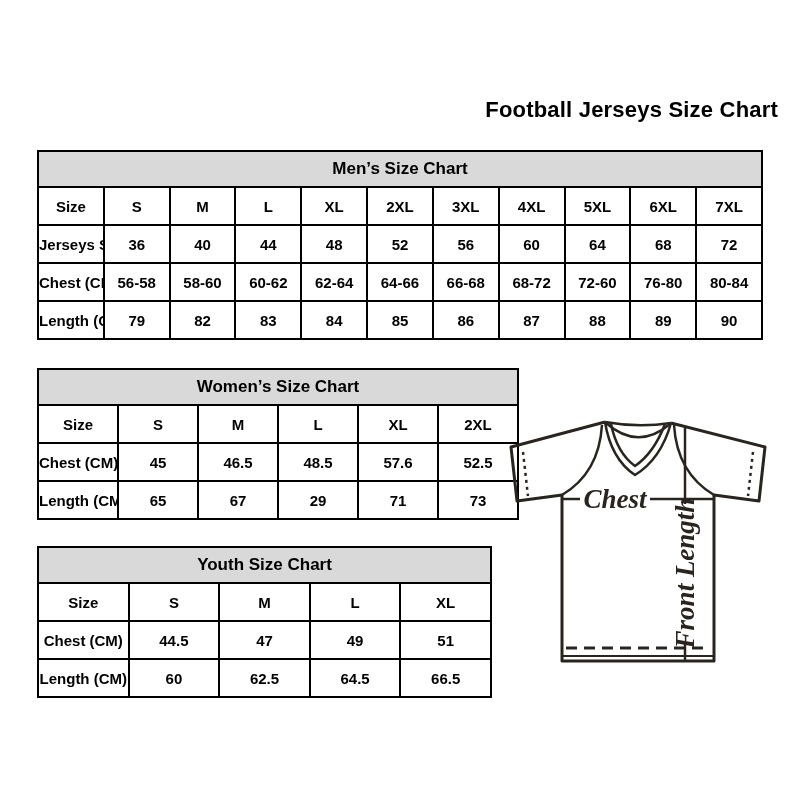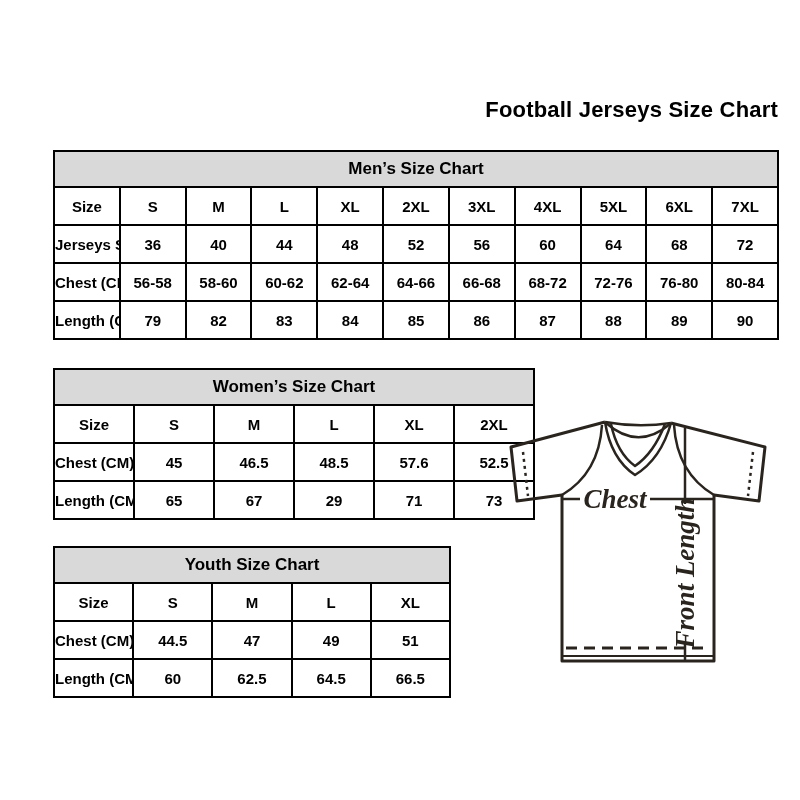--- a/index.html
+++ b/index.html
@@ -15,42 +15,41 @@
     top: 97px; left: 0; width: 778px;
     text-align: right;
     font-size: 22px;
     font-weight: bold;
     letter-spacing: 0.2px;
   }
   table.size-table {
     position: absolute;
     border-collapse: collapse;
     table-layout: fixed;
-    margin-left: 16px;
   }
   table.size-table th, table.size-table td {
     border: 2px solid #000;
     text-align: center;
     vertical-align: middle;
     font-weight: bold;
     font-size: 15px;
     padding: 0;
     background: #ffffff;
     overflow: hidden;
     white-space: nowrap;
   }
   table.size-table th.chart-header {
     background: #d9d9d9;
     font-size: 17px;
     height: 34px;
   }
   table.size-table td { height: 36px; }
   #mens-table   { left: 37px; top: 150px; width: 726px; }
   #womens-table { left: 37px; top: 368px; width: 482px; }
-  #youth-table  { left: 37px; top: 546px; width: 398px; }
+  #youth-table  { left: 37px; top: 546px; width: 455px; }
   #mens-table   .label-col { width: 107px; }
   #womens-table .label-col { width: 108px; }
   #youth-table  .label-col { width: 108px; }
   #jersey-diagram {
     position: absolute;
     left: 495px; top: 395px;
     width: 300px; height: 300px;
   }
   .measure-text {
     font-family: "Liberation Serif", serif;
@@ -100,21 +99,21 @@
       </tr>
       <tr>
         <td class="label-col">Chest (CM)</td>
         <td>56-58</td>
         <td>58-60</td>
         <td>60-62</td>
         <td>62-64</td>
         <td>64-66</td>
         <td>66-68</td>
         <td>68-72</td>
-        <td>72-76</td>
+        <td>72-60</td>
         <td>76-80</td>
         <td>80-84</td>
       </tr>
       <tr>
         <td class="label-col">Length (CM)</td>
         <td>79</td>
         <td>82</td>
         <td>83</td>
         <td>84</td>
         <td>85</td>

